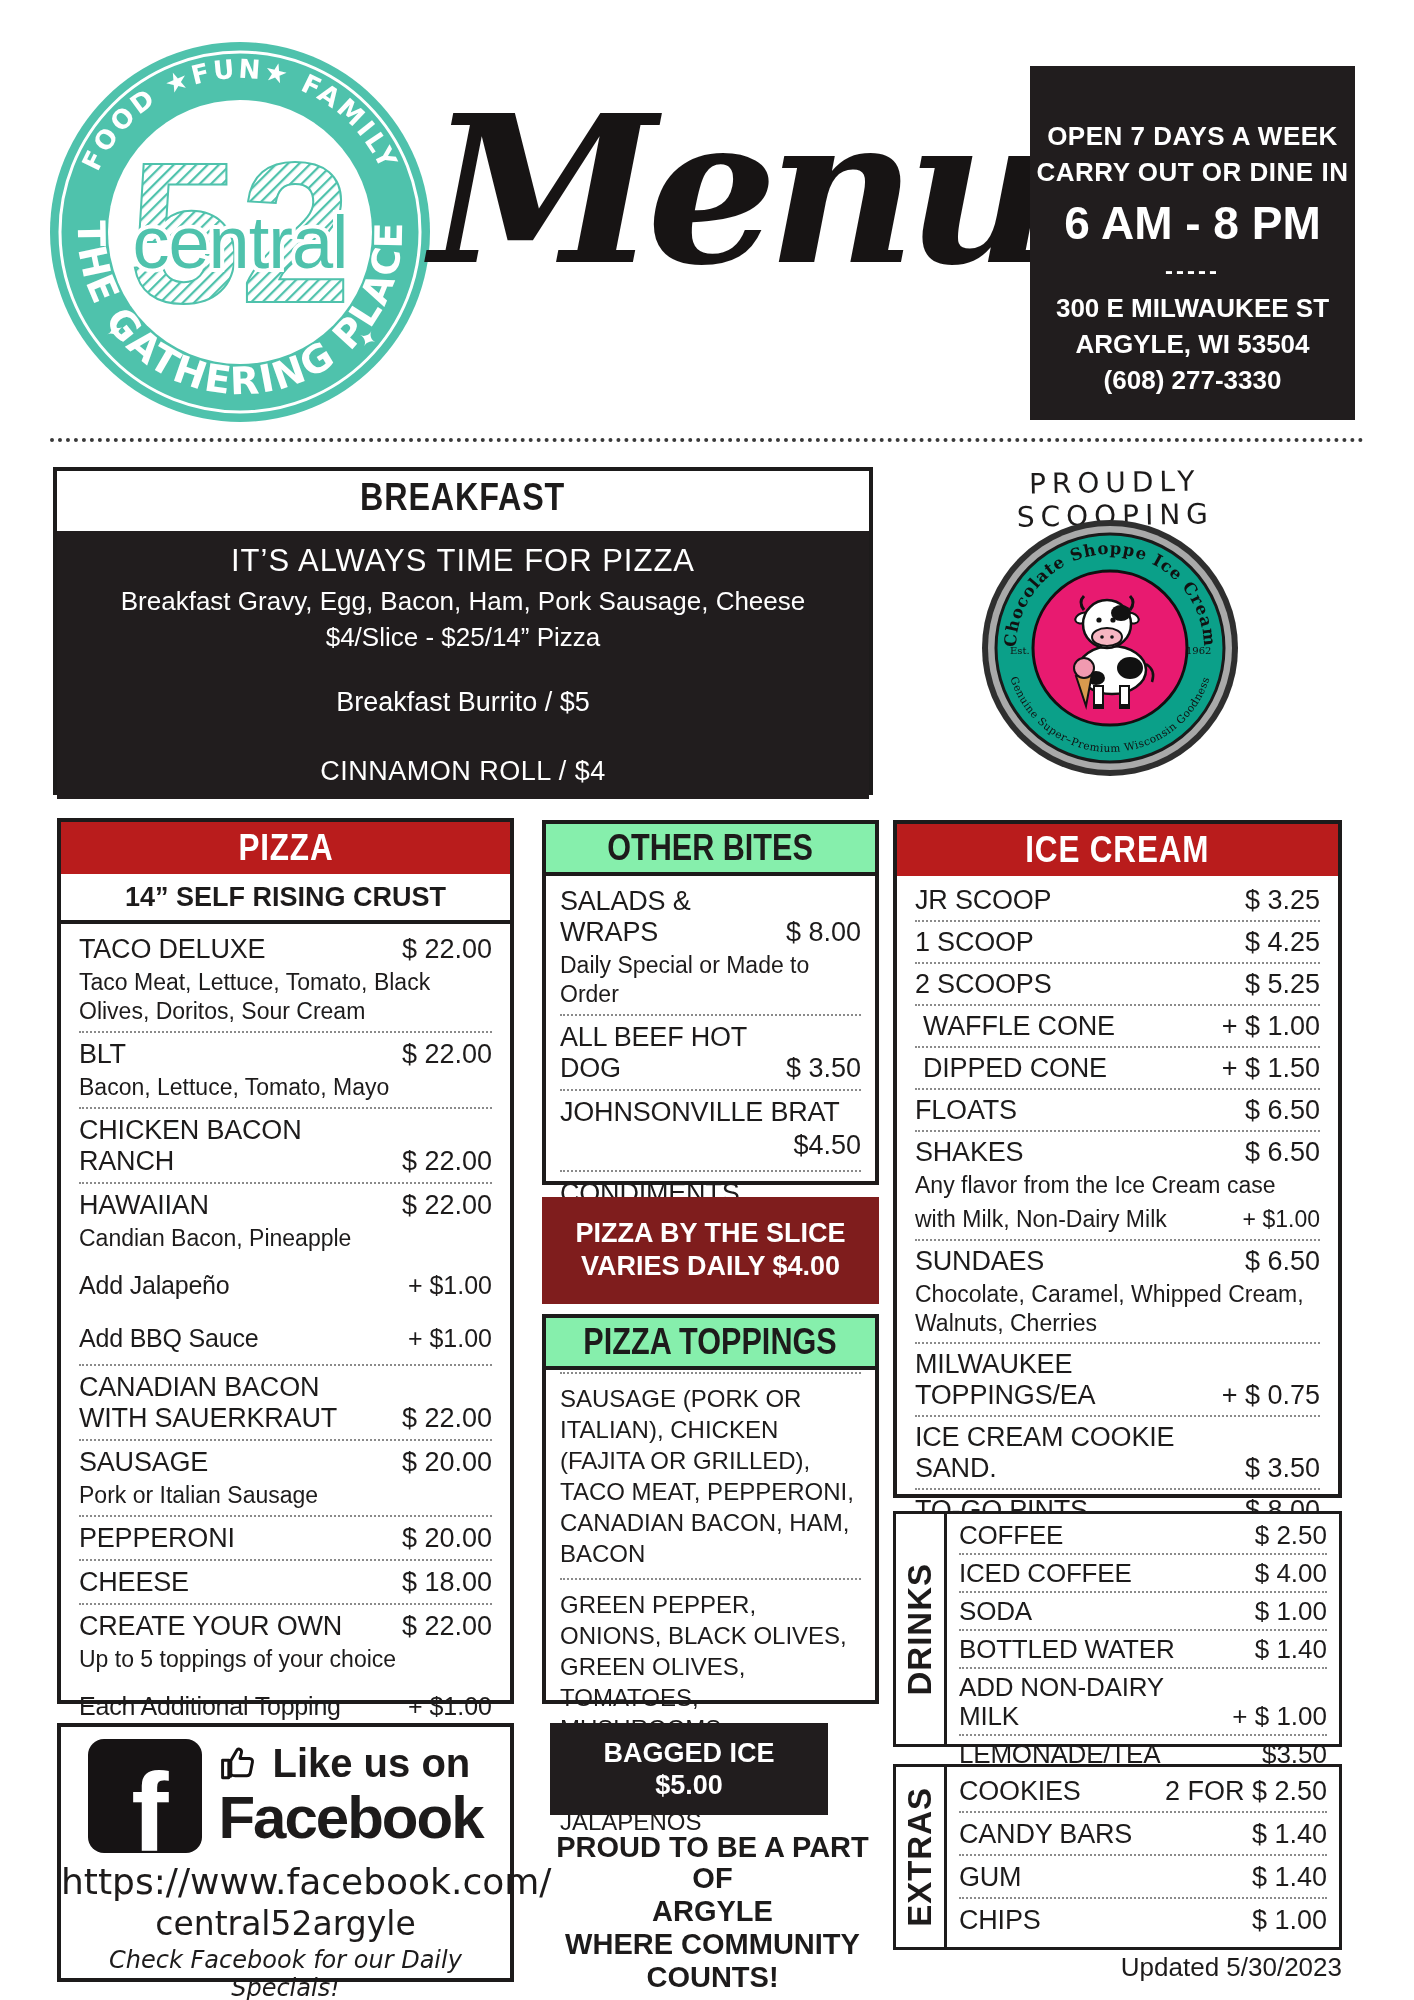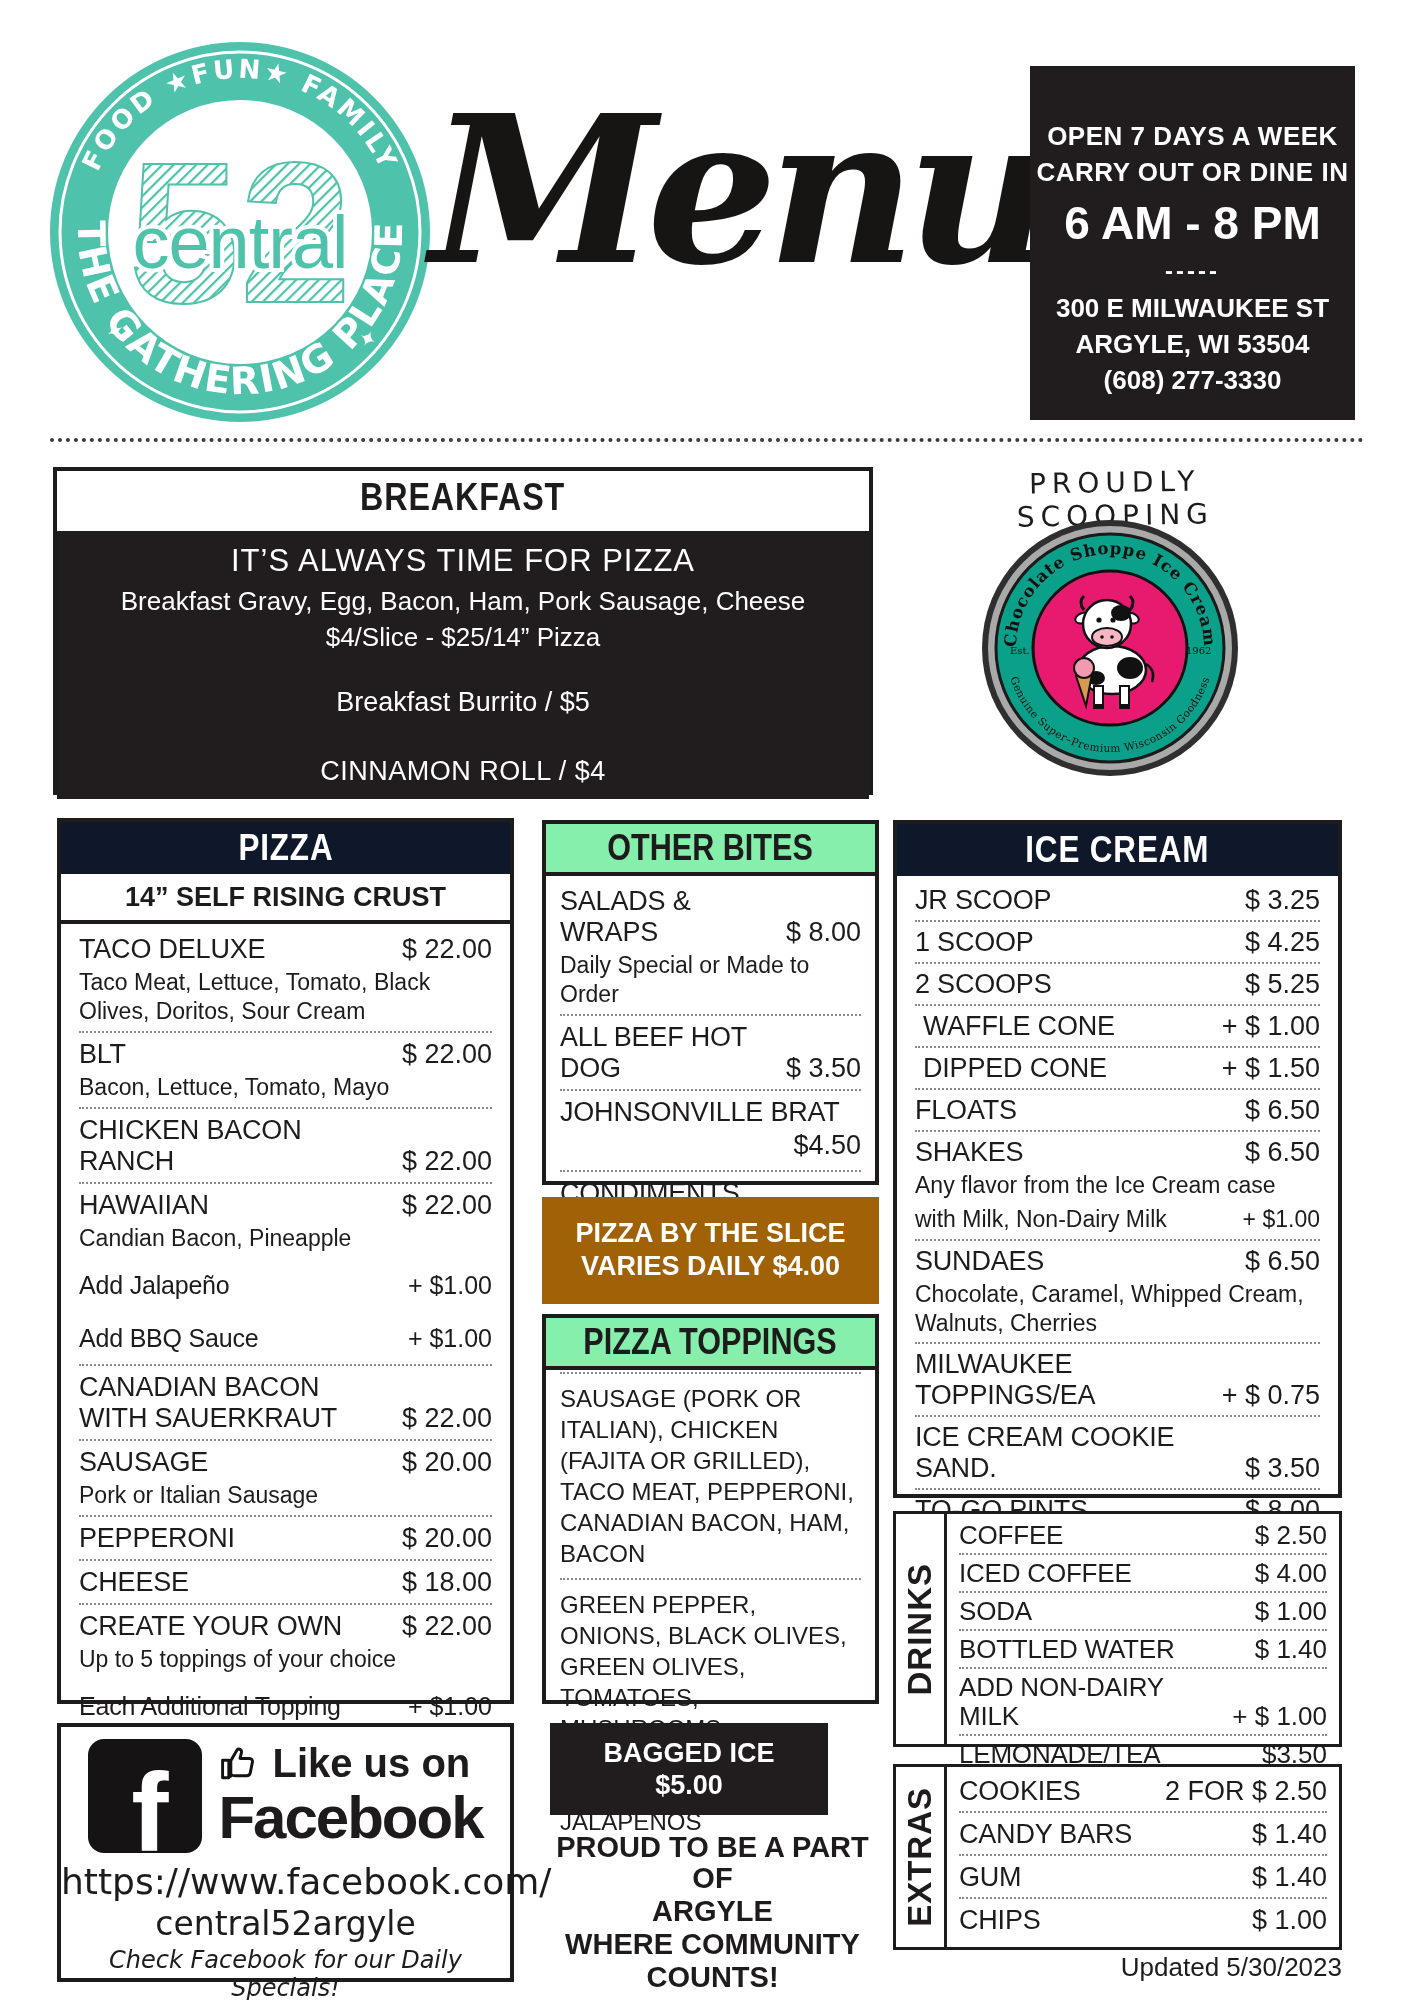--- a/index.html
+++ b/index.html
@@ -32,21 +32,21 @@
   .bf-l5{font-size:27px;padding-top:38px;letter-spacing:.5px;}
 
   
   #scooping-label{position:absolute;left:935px;top:466px;width:360px;text-align:center;
     font-size:28px;font-weight:500;letter-spacing:6px;transform:rotate(-1deg);
     font-family:"DejaVu Sans",sans-serif;}
   #ic-logo{position:absolute;left:980px;top:518px;width:260px;height:260px;}
 
   
   .cond{display:inline-block;transform:scaleX(.85);transform-origin:50% 50%;}
-  .black-header{height:52px;background:#0f172a;color:#fff;text-align:center;}
+  .black-header{height:52px;background:#b91c1c;color:#fff;text-align:center;}
   .black-header .cond{font-size:37px;font-weight:800;line-height:52px;letter-spacing:1px;}
   .white-header{height:48px;text-align:center;border-bottom:4px solid #1d1b1b;background:#86efac;}
   .white-header .cond{font-size:36px;font-weight:800;line-height:48px;}
   .sub-header{height:46px;text-align:center;border-bottom:4px solid #1d1b1b;
     font-size:27px;font-weight:600;line-height:46px;}
   .menu-list{padding:4px 18px 0;}
   .menu-item{padding:6px 0 5px;}
   .menu-item.sep{border-bottom:2px dotted #8a8a8a;}
   .menu-row{display:flex;justify-content:space-between;align-items:flex-end;font-size:27px;line-height:31px;}
   .item-name{letter-spacing:-.2px;}
@@ -55,21 +55,21 @@
   .menu-item.add .menu-row{font-size:25px;}
   .menu-item.indent .item-name{padding-left:8px;}
   .item-desc{font-size:23px;line-height:29px;padding-top:3px;}
   .desc-row{display:flex;justify-content:space-between;font-size:23px;line-height:32px;padding-top:3px;}
   .price-line{text-align:right;font-size:27px;line-height:31px;padding:2px 0 4px;}
 
   
   #pizza-box{left:57px;top:818px;width:457px;height:886px;}
   #other-bites{left:542px;top:820px;width:337px;height:365px;}
   #other-bites .menu-list{padding:4px 14px 0;}
-  #slice-banner{position:absolute;left:542px;top:1197px;width:337px;height:107px;background:#a16207;
+  #slice-banner{position:absolute;left:542px;top:1197px;width:337px;height:107px;background:#7f1d1d;
     color:#fff;text-align:center;box-sizing:border-box;padding-top:20px;font-weight:700;
     font-size:27px;line-height:33px;}
   #pizza-toppings{left:542px;top:1314px;width:337px;height:390px;}
   .toppings-body{padding:2px 14px;}
   .toppings-group{border-top:2px dotted #8a8a8a;padding:9px 0;font-size:24px;line-height:31px;}
   #bagged-ice{position:absolute;left:550px;top:1723px;width:278px;height:92px;background:#211d1e;
     color:#fff;text-align:center;box-sizing:border-box;padding-top:14px;font-weight:700;
     font-size:27px;line-height:32px;}
   #community{position:absolute;left:545px;top:1832px;width:335px;text-align:center;}
   .c-line{font-size:29px;font-weight:700;line-height:31px;margin-bottom:2px;}

